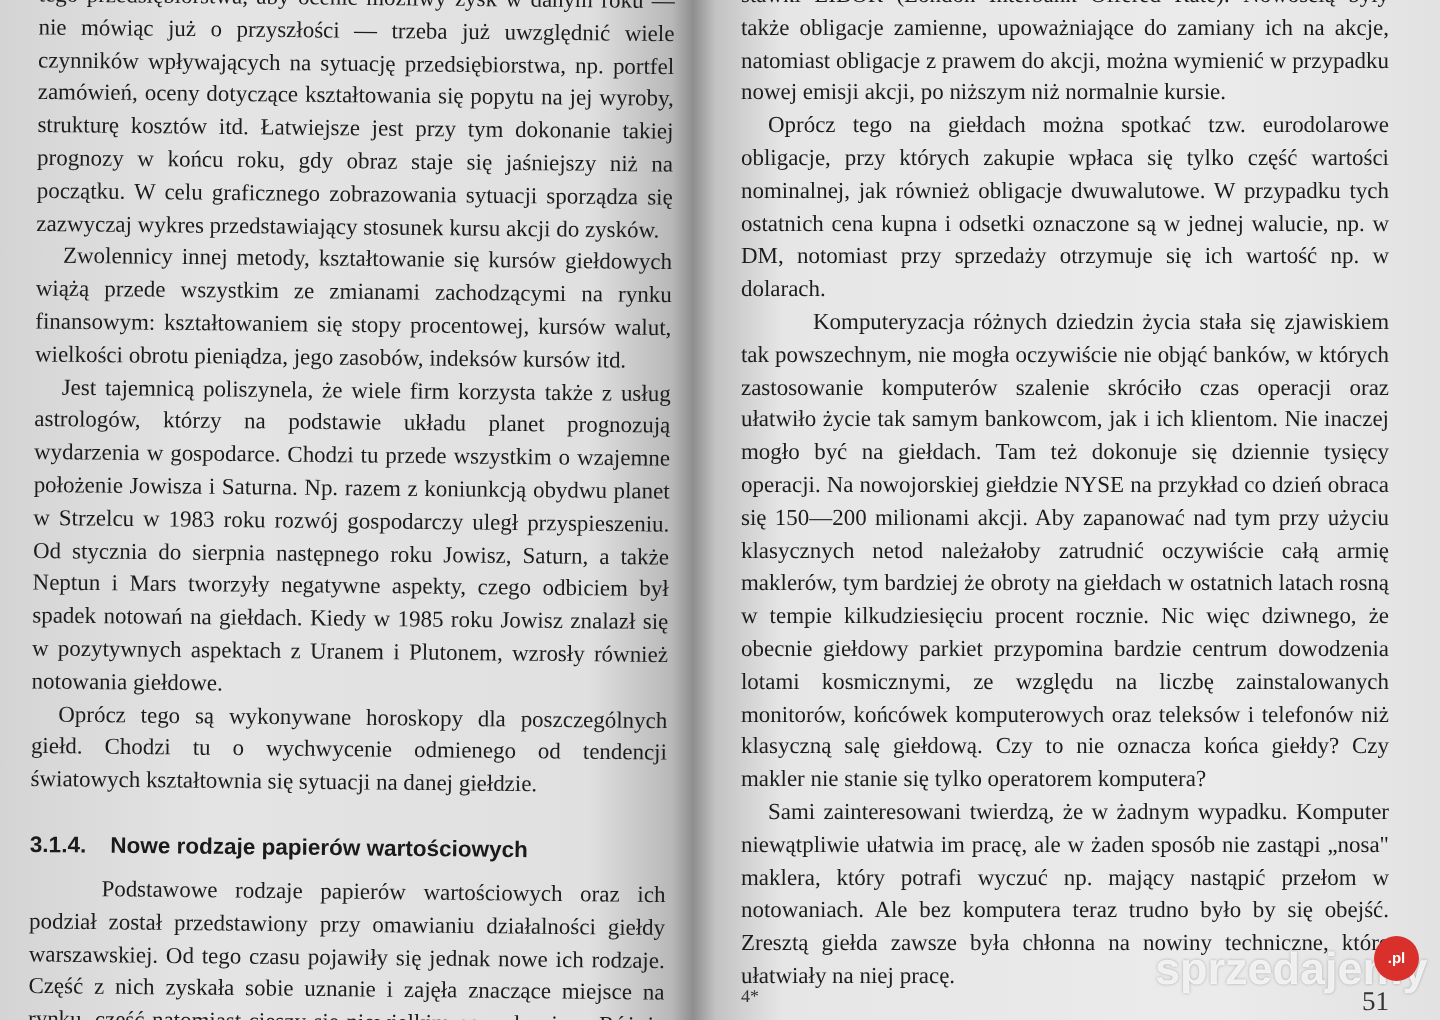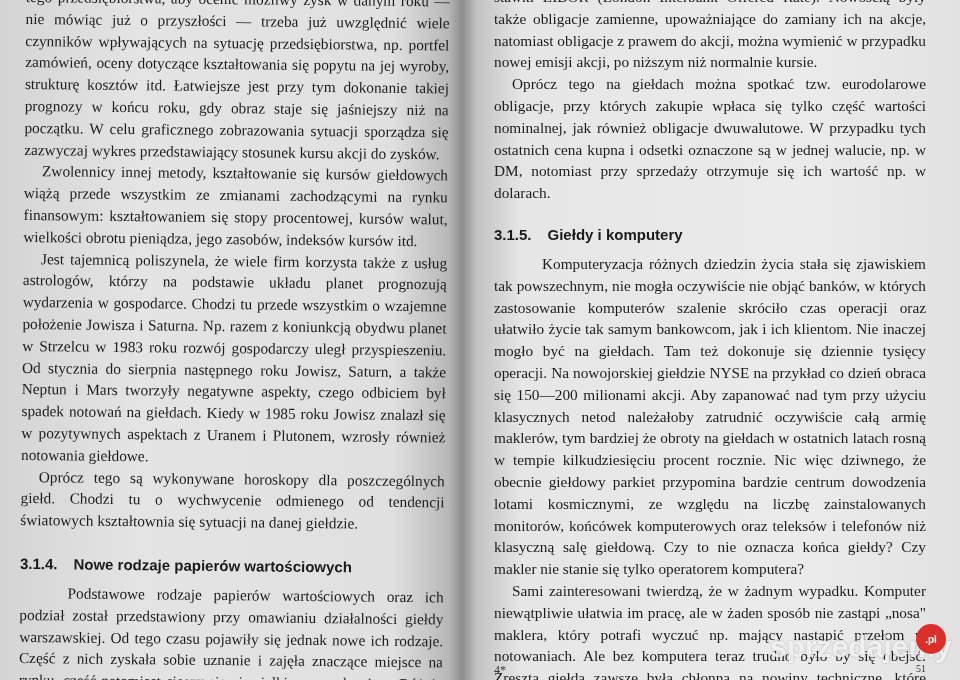--- a/index.html
+++ b/index.html
@@ -37,21 +37,21 @@
       display: flex; gap: 16px; margin: 0;
     }
     .left-heading { margin-top: 24px; margin-bottom: 10px; }
     .right-heading { margin-top: 22px; margin-bottom: 10px; }
     .top-clip { margin-top: -14px; }
     .footer {
       position: absolute; bottom: 2px; left: 32px; right: 34px;
       display: flex; justify-content: space-between;
       font-size: 12px; color: #333;
     }
-    .footer .pn { font-size: 10px; }
+    .footer .pn { font-size: 18px; }
     .watermark {
       position: absolute; left: 770px; top: 630px;
       font-family: "Liberation Sans", "DejaVu Sans", sans-serif;
       font-size: 30px; font-weight: bold; color: rgba(255,255,255,0.82);
       letter-spacing: 0px;
       text-shadow: 0 0 2px rgba(120,120,120,0.6);
     }
     .wm-badge {
       position: absolute; left: 916px; top: 624px;
       width: 30px; height: 30px; border-radius: 50%;
@@ -81,24 +81,20 @@
       <p class="para bigindent">Podstawowe rodzaje papierów wartościowych oraz ich podział został przedstawiony przy omawianiu działalności giełdy warszawskiej. Od tego czasu pojawiły się jednak nowe ich rodzaje. Część z nich zyskała sobie uznanie i zajęła znaczące miejsce na rynku, część natomiast cieszy się niewielkim powodzeniem. Różnie to zresztą wygląda na poszczególnych giełdach, tak jak i różne rodzaje papierów można na nich spotkać.</p>
 
     </div>
   </div>
 
   <div class="page page-right">
     <div class="top-clip">
       <p class="para noindent">stawki LIBOR (London Interbank Offered Rate). Nowością były także obligacje zamienne, upoważniające do zamiany ich na akcje, natomiast obligacje z prawem do akcji, można wymienić w przypadku nowej emisji akcji, po niższym niż normalnie kursie.</p>
       <p class="para">Oprócz tego na giełdach można spotkać tzw. eurodolarowe obligacje, przy których zakupie wpłaca się tylko część wartości nominalnej, jak również obligacje dwuwalutowe. W przypadku tych ostatnich cena kupna i odsetki oznaczone są w jednej walucie, np. w DM, notomiast przy sprzedaży otrzymuje się ich wartość np. w dolarach.</p>
 
-      <h2 class="heading right-heading">
-        <span>3.1.5.</span>
-        <span>Giełdy i komputery</span>
-      </h2>
 
       <p class="para bigindent">Komputeryzacja różnych dziedzin życia stała się zjawiskiem tak powszechnym, nie mogła oczywiście nie objąć banków, w których zastosowanie komputerów szalenie skróciło czas operacji oraz ułatwiło życie tak samym bankowcom, jak i ich klientom. Nie inaczej mogło być na giełdach. Tam też dokonuje się dziennie tysięcy operacji. Na nowojorskiej giełdzie NYSE na przykład co dzień obraca się 150—200 milionami akcji. Aby zapanować nad tym przy użyciu klasycznych netod należałoby zatrudnić oczywiście całą armię maklerów, tym bardziej że obroty na giełdach w ostatnich latach rosną w tempie kilkudziesięciu procent rocznie. Nic więc dziwnego, że obecnie giełdowy parkiet przypomina bardzie centrum dowodzenia lotami kosmicznymi, ze względu na liczbę zainstalowanych monitorów, końcówek komputerowych oraz teleksów i telefonów niż klasyczną salę giełdową. Czy to nie oznacza końca giełdy? Czy makler nie stanie się tylko operatorem komputera?</p>
       <p class="para">Sami zainteresowani twierdzą, że w żadnym wypadku. Komputer niewątpliwie ułatwia im pracę, ale w żaden sposób nie zastąpi „nosa" maklera, który potrafi wyczuć np. mający nastąpić przełom w notowaniach. Ale bez komputera teraz trudno było by się obejść. Zresztą giełda zawsze była chłonna na nowiny techniczne, które ułatwiały na niej pracę.</p>
 
     </div>
 
     <div class="footer">
       <span>4*</span>
       <span class="pn">51</span>
     </div>

